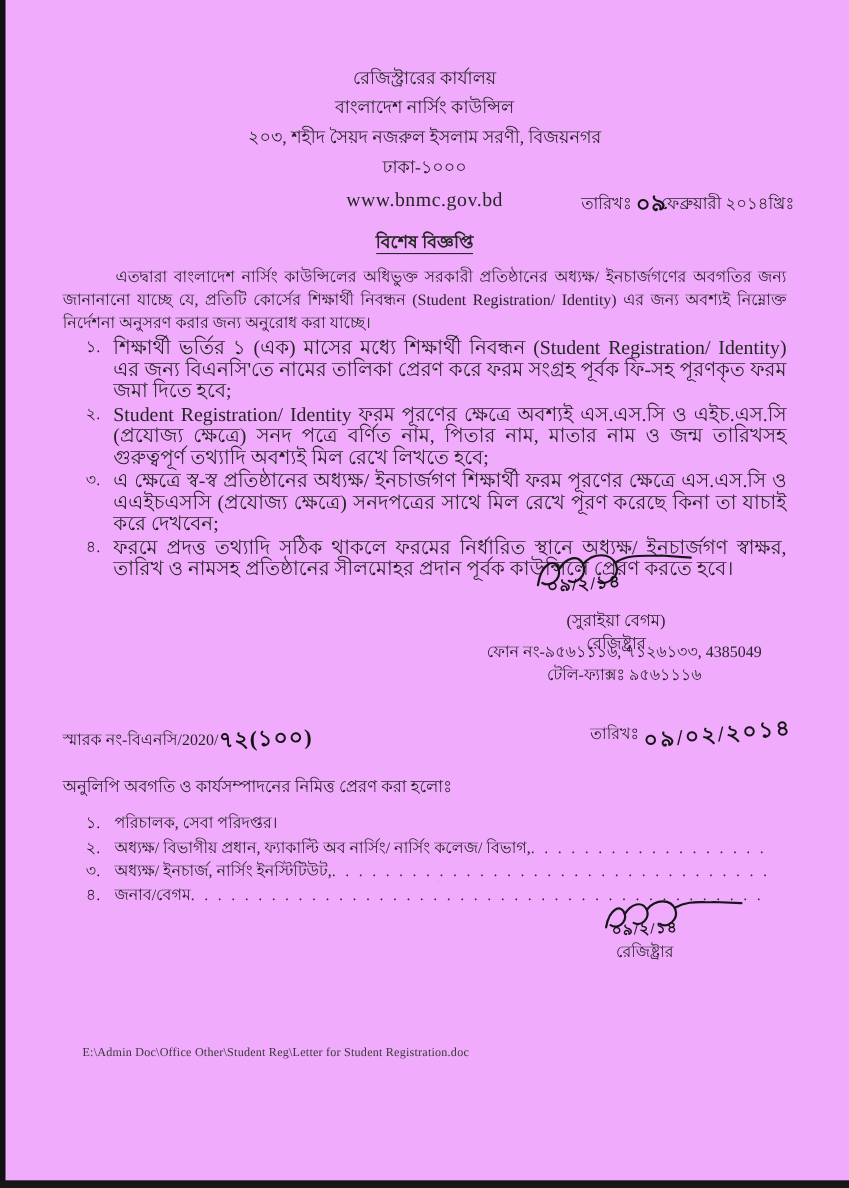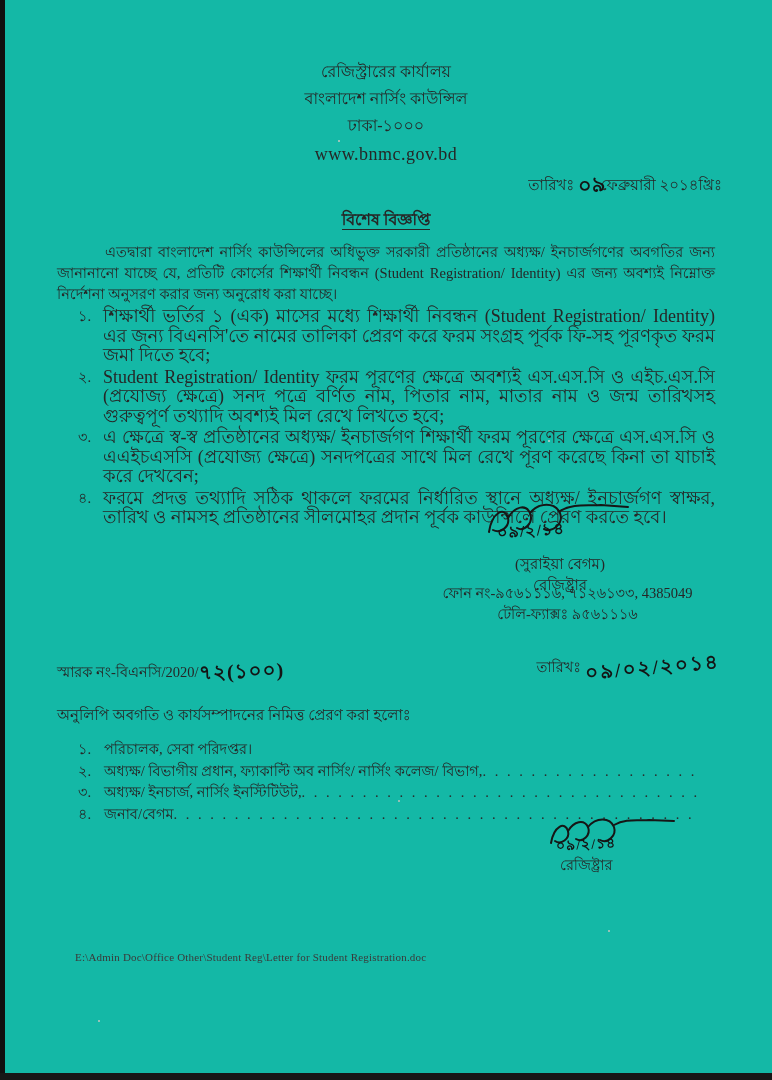--- a/index.html
+++ b/index.html
@@ -1,20 +1,20 @@
 <!DOCTYPE html>
 <html><head>
 <meta charset="utf-8">
 <style>
   html,body{margin:0;padding:0;background:#777;}
   .page{
     position:relative;
     width:772px;height:1080px;
     margin:0 auto;
-    background:#14b8a6;
+    background:#f0abfc;
     font-family:"Liberation Serif","DejaVu Serif",serif;
     color:#262626;
     overflow:hidden;
   }
   
   .edge-left{position:absolute;left:0;top:0;width:5px;height:1080px;background:#101010;}
   .edge-bottom{position:absolute;left:0;bottom:0;width:772px;height:7px;background:#171717;}
   .speck{position:absolute;left:188px;top:320px;width:2px;height:2px;background:#b9b9b2;border-radius:50%;
     box-shadow:210px 480px 0 #c2c2ba, -90px 700px 0 #c6c6bf, 360px 120px 0 #cdcdc6, 150px -180px 0 #c9c9c1, 420px 610px 0 #c4c4bc;}
 
@@ -86,20 +86,21 @@
 
 <div class="page">
 
   <div class="edge-left"></div>
   <div class="edge-bottom"></div>
   <div class="speck"></div>
 
   <div class="header">
     <div class="line">রেজিস্ট্রারের কার্যালয়</div>
     <div class="line">বাংলাদেশ নার্সিং কাউন্সিল</div>
+    <div class="line">২০৩, শহীদ সৈয়দ নজরুল ইসলাম সরণী, বিজয়নগর</div>
     <div class="line">ঢাকা-১০০০</div>
     <div class="site">www.bnmc.gov.bd</div>
   </div>
 
   <div class="date-line">
     <span>তারিখঃ</span><span class="hw hw-day">০৯</span><span>ফেব্রুয়ারী ২০১৪খ্রিঃ</span>
   </div>
 
   <div class="title">
     <span>বিশেষ বিজ্ঞপ্তি</span>

